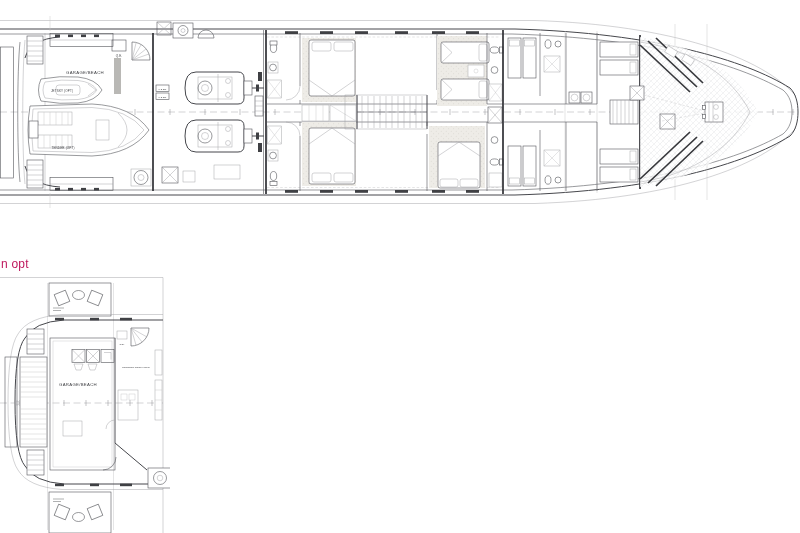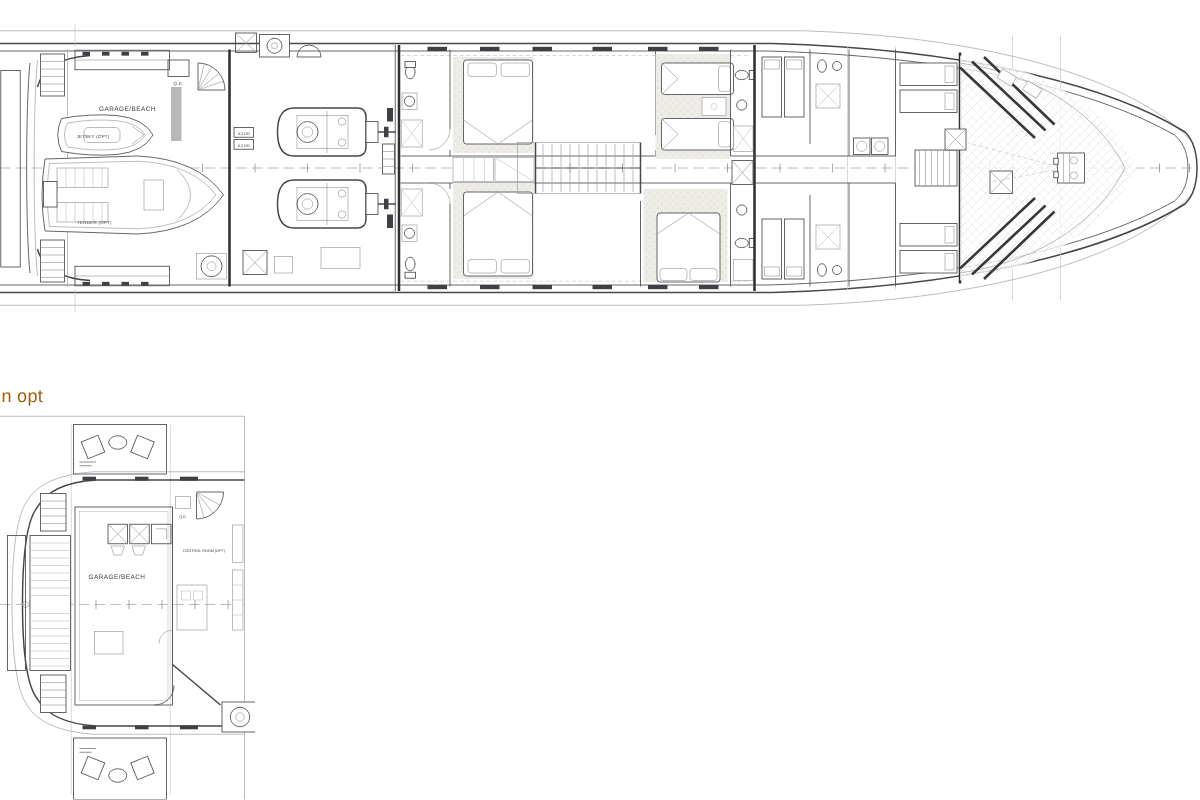--- a/index.html
+++ b/index.html
@@ -1,21 +1,21 @@
 <!DOCTYPE html>
 <html><head>
 <meta charset="utf-8">
 <style>
   html,body{margin:0;padding:0}
   body{width:800px;height:533px;background:#ffffff;position:relative;overflow:hidden;
        font-family:"Liberation Sans",sans-serif}
   .plan{position:absolute;left:0}
   #main-plan{top:0}
   #opt-plan{top:262px}
-  #opt-title{position:absolute;left:1px;top:257px;font-size:12px;color:#a16207;letter-spacing:.2px}
+  #opt-title{position:absolute;left:1px;top:257px;font-size:12px;color:#be185d;letter-spacing:.2px}
   
   .ln{stroke:#54555a;stroke-width:.6;fill:none}
   .lm{stroke:#46474c;stroke-width:1;fill:none}
   .lw{stroke:#2f3034;stroke-width:1.7;fill:none}
   .ll{stroke:#9c9da0;stroke-width:.45;fill:none}
   .lf{stroke:#c4c5c7;stroke-width:.45;fill:none}
   .dash{stroke-dasharray:7 3.5}
   .dsh2{stroke-dasharray:2.6 1.8}
   .wf{fill:#ffffff}
   .t{fill:#3e3f43;text-anchor:middle;font-family:"Liberation Sans",sans-serif}

